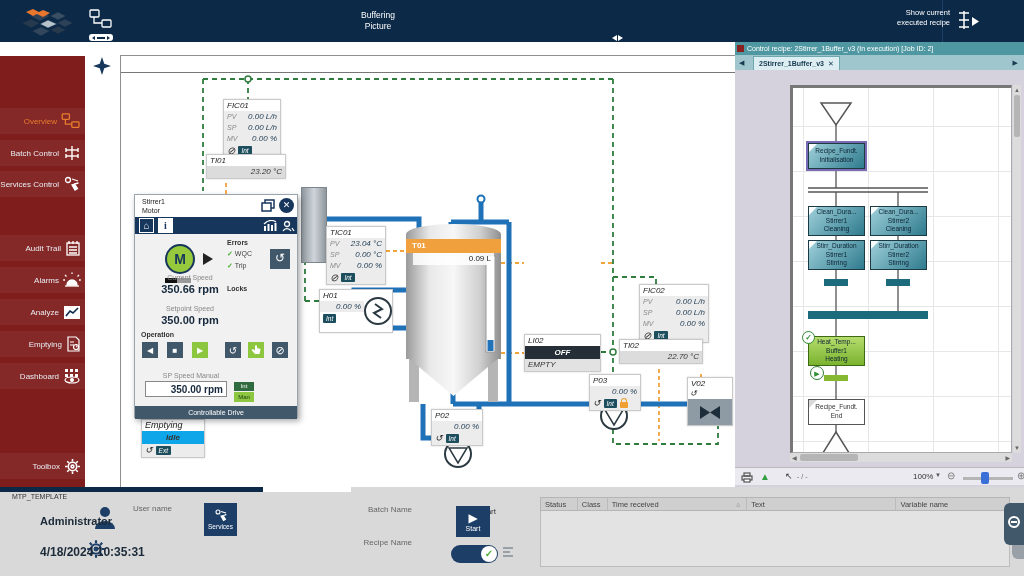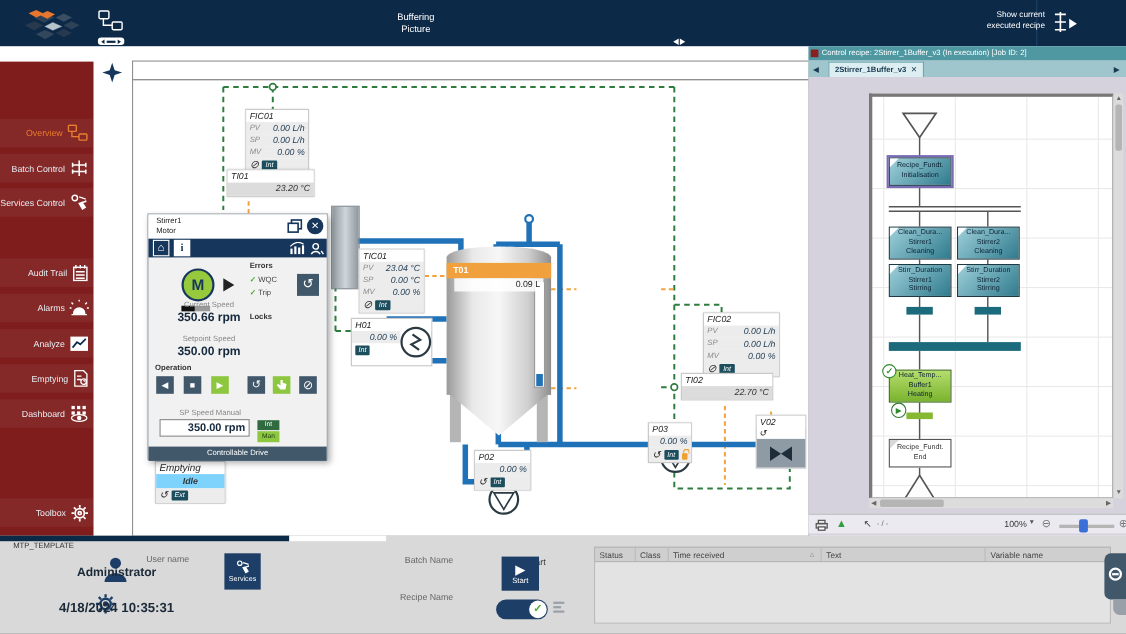--- a/index.html
+++ b/index.html
@@ -70,21 +70,21 @@
   .rblock.white { background:#fff; border-color:#555; color:#333; }
   .tbar { position:absolute; width:24px; height:7px; background:#1b6b7d; }
   .rtoolbar { position:absolute; left:0; top:425px; width:100%; height:18px; background:#eceaf1; border-top:1px solid #bbb; font-size:8px; color:#444; }
   .scroll { position:absolute; background:#dcdcdc; }
   .scroll .thumb { position:absolute; background:#b5b5b5; border-radius:2px; }
   .sarrow { position:absolute; font-size:6px; color:#666; line-height:6px; }
 
   
   .bottombar { position:absolute; left:0; top:487px; width:1024px; height:89px; background:#d9d9d9; }
   .blabel { font-size:8px; color:#666; text-align:right; }
-  .bbold { font-size:11px; font-weight:bold; color:#1b2a38; text-align:center; }
+  .bbold { font-size:11px; font-weight:bold; color:#1b2a38; text-align:left; }
   .navybtn { background:#1d3e66; color:#fff; display:flex; flex-direction:column; align-items:center; justify-content:center; cursor:pointer; }
   .table-hdr { display:flex; background:#cfcfcf; border:1px solid #b5b5b5; height:14px; }
   .table-hdr .cell { font-size:7.5px; color:#444; line-height:13px; padding-left:4px; border-right:1px solid #bbb; position:relative; }
   .toggle { position:absolute; width:47px; height:18px; background:#1d3e66; border-radius:9px; cursor:pointer; }
   .toggle .knob { position:absolute; right:1px; top:1px; width:16px; height:16px; background:#fff; border-radius:50%; color:#4caf32; font-size:10px; text-align:center; line-height:16px; font-weight:bold; }
 </style>
 </head>
 <body>
 
 <div class="screen">
@@ -364,20 +364,25 @@
         <svg width="24" height="24" viewBox="0 0 24 24">
             <polyline points="9,5 16,10 8,14 15,19" fill="none" stroke="#2b3a42" stroke-width="2"></polyline>
           </svg>
       </div>
     </div>
 
     <div class="t01band"><span>T01</span></div>
     <div class="t01val">0.09 L</div>
 
 
+    <div class="instr" style="left:403px;top:278px;width:77px">
+      <div class="itag">LI02</div>
+      <div class="statebar" style="background:#262f37;color:#fff">OFF</div>
+      <div class="srow">EMPTY</div>
+    </div>
 
     <div class="instr" style="left:518px;top:228px;width:70px">
       <div class="itag">FIC02</div>
       <div class="vrow">
           <span class="k">PV</span>
           <span class="v">0.00 L/h</span>
         </div>
       <div class="vrow">
           <span class="k">SP</span>
           <span class="v">0.00 L/h</span>
@@ -390,21 +395,21 @@
           <span class="noicon">⊘</span>
           <span class="badge">Int</span>
         </div>
     </div>
 
     <div class="instr" style="left:498px;top:283px;width:84px">
       <div class="itag">TI02</div>
       <div class="srow" style="text-align:right;background:#dcdcdc">22.70 °C</div>
     </div>
 
-    <div class="instr" style="left:468px;top:328px;width:40px">
+    <div class="instr" style="left:468px;top:318px;width:52px">
       <div class="itag">P03</div>
       <div class="vrow">
           <span class="v" style="margin-left:auto">0.00 %</span>
         </div>
       <div class="brow">
           <span class="autoicon">↺</span>
           <span class="badge">Int</span>
           <span class="lock"></span>
         </div>
     </div>
@@ -425,21 +430,21 @@
       <div style="height:10px;padding-left:2px"><span class="autoicon" style="font-size:8px">↺</span></div>
       <div style="height:26px;background:#8e9aa4;display:flex;align-items:center;justify-content:center">
         <svg width="22" height="15" viewBox="0 0 22 15">
             <path d="M1 1 L11 7.5 L1 14 Z M21 1 L11 7.5 L21 14 Z" fill="#1d2e3a"></path>
           </svg>
       </div>
     </div>
 
     <div class="instr" style="left:20px;top:363px;width:64px">
       <div class="itag" style="font-size:9px">Emptying</div>
-      <div class="statebar" style="background:#7dd3fc;color:#333">Idle</div>
+      <div class="statebar" style="background:#0ea5e9;color:#333">Idle</div>
       <div class="brow">
           <span class="autoicon">↺</span>
           <span class="badge">Ext</span>
         </div>
     </div>
 
     <div class="popup">
       <div class="pop-title">
         <div>Stirrer1</div>
         <div>Motor</div>

